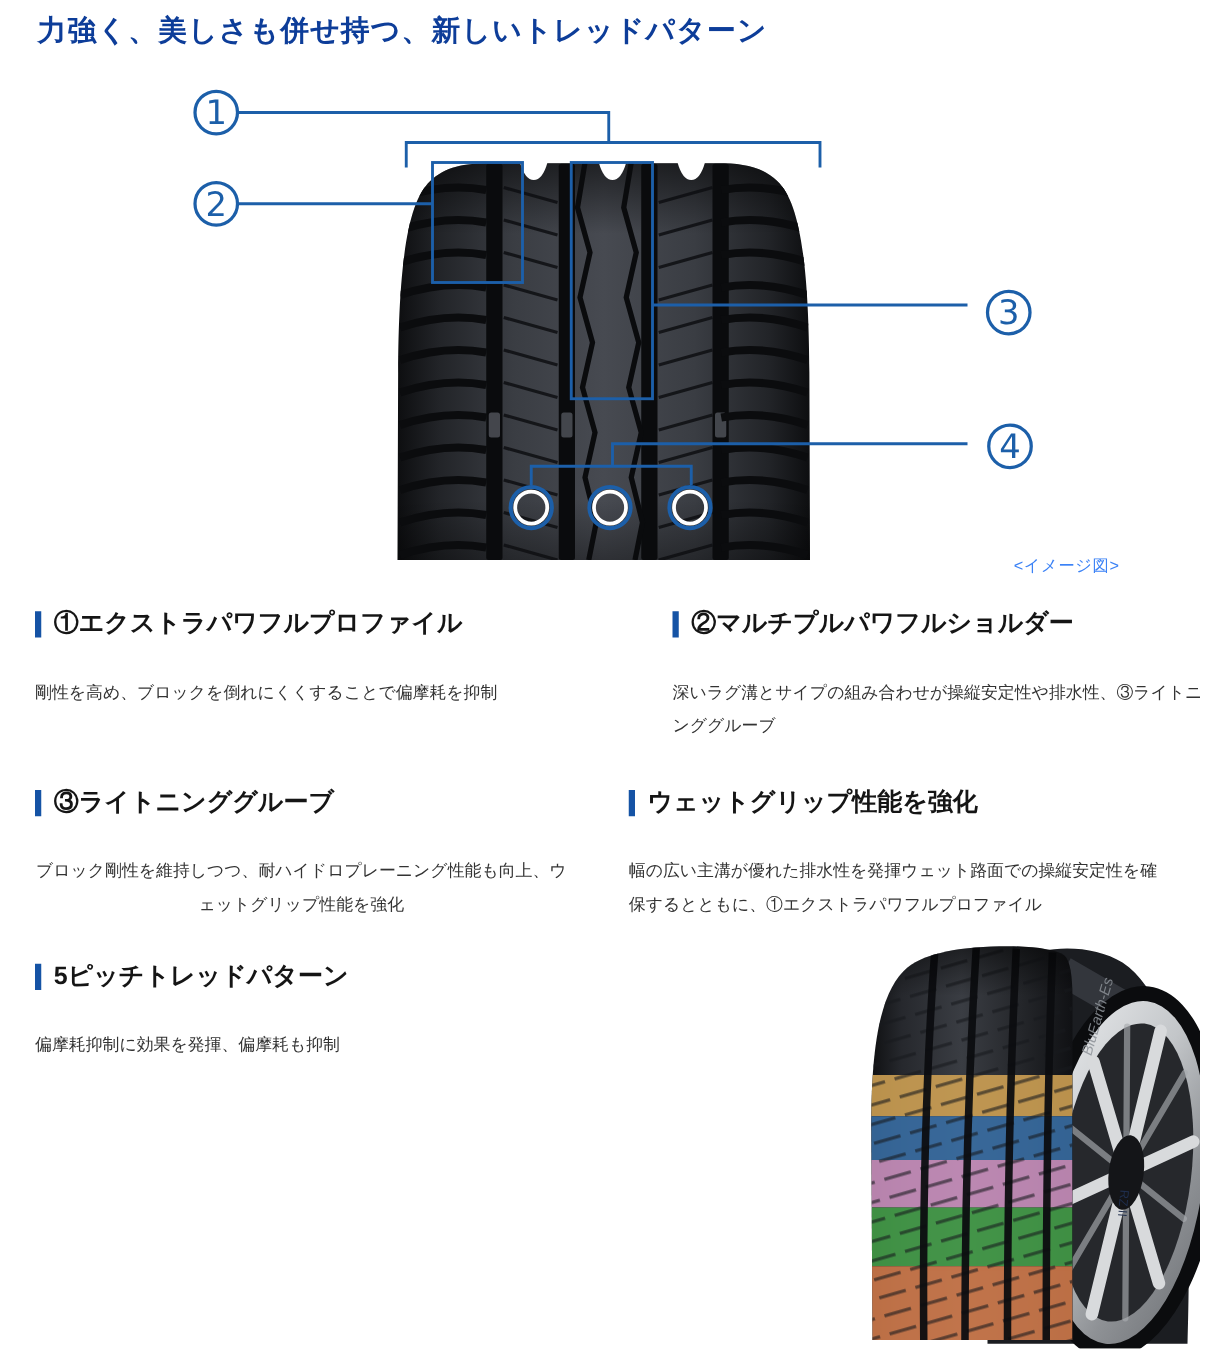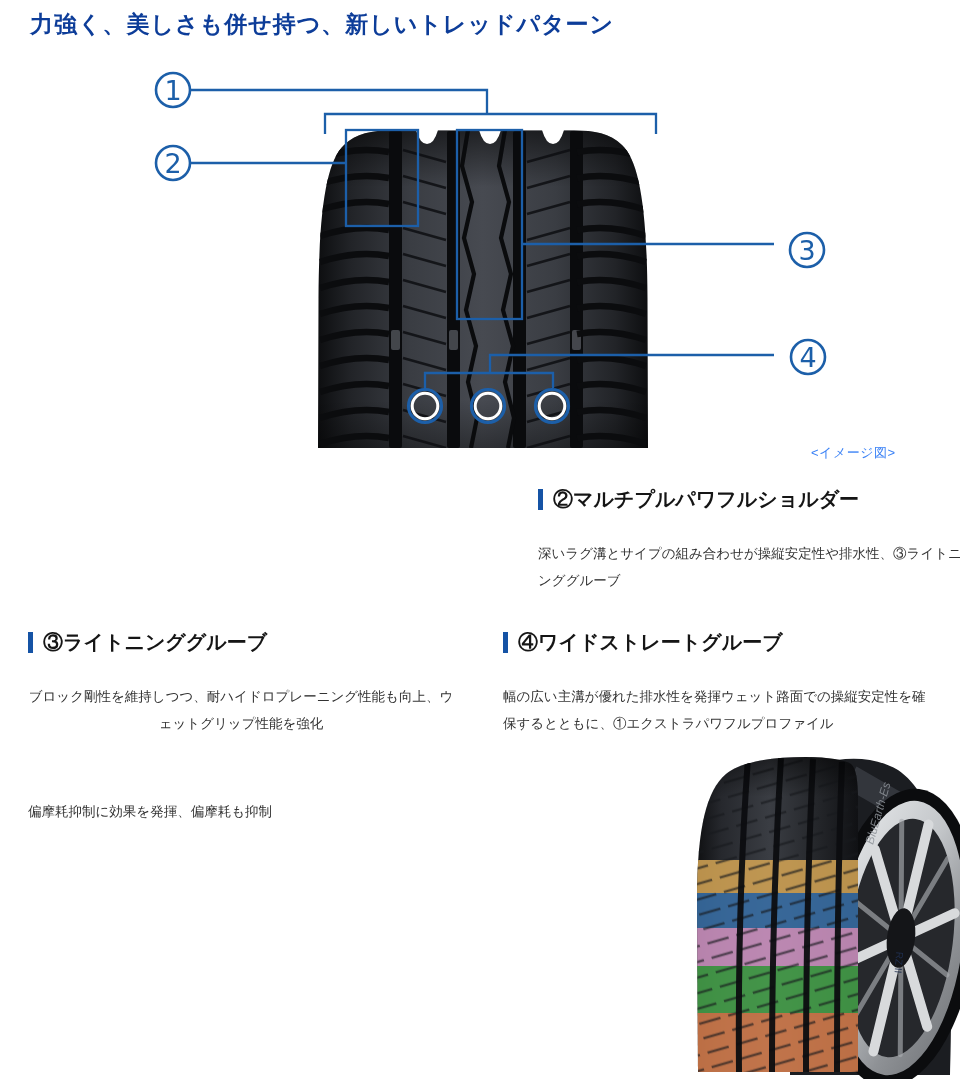--- a/index.html
+++ b/index.html
@@ -116,46 +116,57 @@
       <text class="badge-t" x="807" y="259.5">3</text>
     </g>
     <g>
       <circle class="badge-c" cx="808" cy="357" r="17"></circle>
       <text class="badge-t" x="808" y="366.5">4</text>
     </g>
   </svg>
 
   <div class="caption">&lt;イメージ図&gt;</div>
 
+  <div class="section pos-r1l">
+    <div class="sec-head">
+        <span class="sec-bar"></span>
+      <h3 class="sec-title">①エクストラパワフルプロファイル</h3>
+      </div>
+    <div class="sec-body">剛性を高め、ブロックを倒れにくくすることで偏摩耗を抑制</div>
+  </div>
 
   <div class="section pos-r1r">
     <div class="sec-head">
         <span class="sec-bar"></span>
       <h3 class="sec-title">②マルチプルパワフルショルダー</h3>
       </div>
     <div class="sec-body">深いラグ溝とサイプの組み合わせが操縦安定性や排水性、③ライトニンググルーブ</div>
   </div>
 
   <div class="section pos-r2l">
     <div class="sec-head">
         <span class="sec-bar"></span>
       <h3 class="sec-title">③ライトニンググルーブ</h3>
       </div>
     <div class="sec-body">ブロック剛性を維持しつつ、耐ハイドロプレーニング性能も向上、ウェットグリップ性能を強化</div>
   </div>
 
   <div class="section pos-r2r">
     <div class="sec-head">
         <span class="sec-bar"></span>
-      <h3 class="sec-title">④ワイドストレートグルーブ</h3>
+      <h3 class="sec-title">ウェットグリップ性能を強化</h3>
       </div>
     <div class="sec-body">幅の広い主溝が優れた排水性を発揮ウェット路面での操縦安定性を確保するとともに、①エクストラパワフルプロファイル</div>
   </div>
 
   <div class="section pos-r3l">
+    <div class="sec-head">
+        <span class="sec-bar"></span>
+      <h3 class="sec-title">5ピッチトレッドパターン</h3>
+      </div>
     <div class="sec-body">偏摩耗抑制に効果を発揮、偏摩耗も抑制</div>
   </div>
 
   <svg class="tirephoto" viewBox="680 752 286 327" xmlns="http://www.w3.org/2000/svg">
     <defs>
       <linearGradient id="gTread" x1="0" y1="0" x2="1" y2="0">
         <stop offset="0" stop-color="#0f1012"></stop>
           <stop offset="0.15" stop-color="#26282d"></stop>
         <stop offset="0.45" stop-color="#3a3d43"></stop>
           <stop offset="0.75" stop-color="#24262a"></stop>

